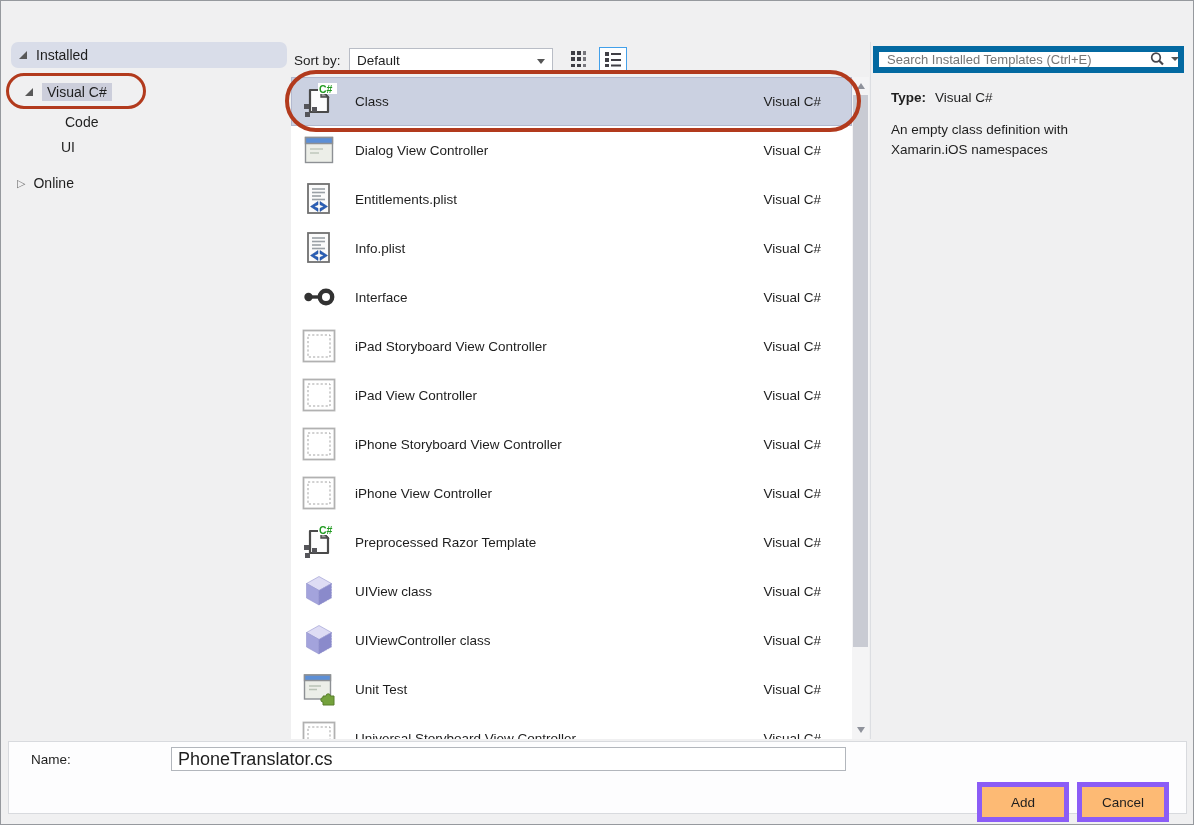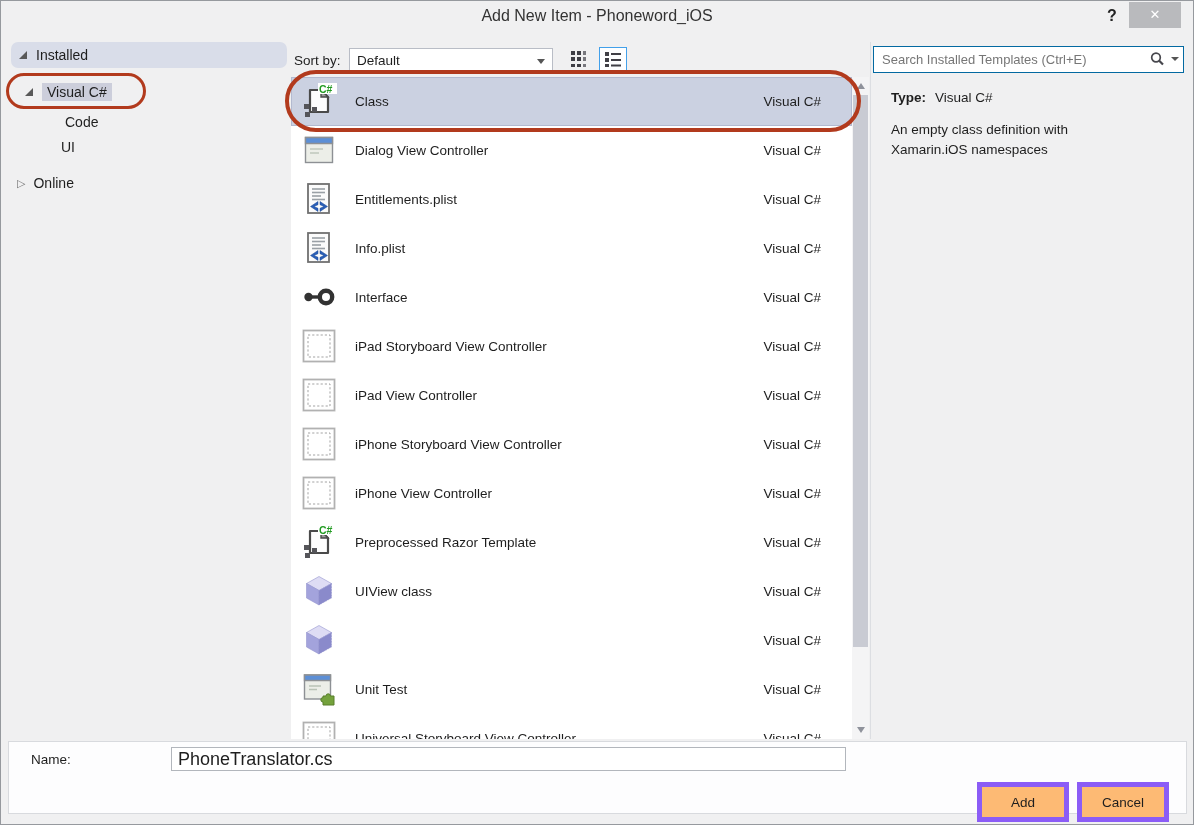--- a/index.html
+++ b/index.html
@@ -58,21 +58,21 @@
     align-items:center;justify-content:center;}
   .sb-up{top:1px;} .sb-down{bottom:1px;}
   .sb-up i{width:0;height:0;border-left:4px solid transparent;border-right:4px solid transparent;
     border-bottom:6px solid #8f929b;}
   .sb-down i{width:0;height:0;border-left:4px solid transparent;border-right:4px solid transparent;
     border-top:6px solid #8f929b;}
   .sb-thumb{position:absolute;left:1px;top:18px;width:15px;height:552px;background:#c9cbd3;}
   .vsep{position:absolute;left:869px;top:41px;width:1px;height:697px;background:#dcdee2;}
   
   .search-input{position:absolute;left:872px;top:45px;width:311px;height:27px;background:#fff;
-    border:1px solid #0369a1;font-family:inherit;font-size:13px;color:#1e1e1e;
+    border:6px solid #0369a1;font-family:inherit;font-size:13px;color:#1e1e1e;
     padding:0 46px 0 8px;outline:none;}
   .search-input::placeholder{color:#767676;opacity:1;}
   .search-mag{position:absolute;left:1148px;top:50px;width:16px;height:16px;}
   .search-caret{position:absolute;left:1170px;top:56px;width:0;height:0;
     border-left:4px solid transparent;border-right:4px solid transparent;border-top:4px solid #555;}
   .type-row{position:absolute;left:890px;top:89px;font-size:13.5px;}
   .type-row b{font-weight:bold;}
   .type-row span{margin-left:9px;}
   .desc{position:absolute;left:890px;top:119px;width:235px;font-size:13.5px;line-height:20px;}
   
@@ -86,25 +86,20 @@
     font-size:13.5px;color:#1e1e1e;display:flex;align-items:center;justify-content:center;
     cursor:default;}
   .btn-add{left:976px;width:92px;}
   .btn-cancel{left:1076px;width:92px;}
 </style>
 </head>
 <body>
 
 <div class="dialog">
 
-  <div class="titlebar">
-    <div class="title">Add New Item - Phoneword_iOS</div>
-    <div class="help"><span>?</span></div>
-    <div class="close"><span>✕</span></div>
-  </div>
 
   <div class="tree-header">
     <span class="exp-expanded"></span>
     <span class="tree-label">Installed</span>
   </div>
   <div class="tree-row" id="tr-vcs">
     <span class="exp-expanded"></span>
     <span class="tree-label sel">Visual C#</span>
   </div>
   <div class="tree-row" id="tr-code">
@@ -310,20 +305,21 @@
         <span class="tpl-type">Visual C#</span>
       </div>
       <div class="tpl-row" style="top: 539px;">
         <span class="tpl-icon">
           <svg viewBox="0 0 36 36">
             <polygon points="18,3.5 30.5,10.5 18,17.5 5.5,10.5" fill="#dedcf4" stroke="#9595cf" stroke-width="0.6"></polygon>
             <polygon points="5.5,10.5 18,17.5 18,32 5.5,25" fill="#a3a3dc" stroke="#9595cf" stroke-width="0.6"></polygon>
             <polygon points="30.5,10.5 18,17.5 18,32 30.5,25" fill="#8a8acb" stroke="#9595cf" stroke-width="0.6" stroke-dasharray="1.6 1.2"></polygon>
           </svg>
         </span>
+        <span class="tpl-name">UIViewController class</span>
         <span class="tpl-type">Visual C#</span>
       </div>
       <div class="tpl-row" style="top: 588px;">
         <span class="tpl-icon">
           <svg viewBox="0 0 36 36">
             <rect x="3.5" y="4" width="26" height="24" fill="#eceee8" stroke="#8d9094" stroke-width="1.4"></rect>
             <path d="M3.5 4 h26 v5.5 h-26 z" fill="#5c8fd6" stroke="#8d9094" stroke-width="1.4"></path>
             <line x1="8" y1="15" x2="20" y2="15" stroke="#b9c2b6" stroke-width="1.5"></line>
             <line x1="8" y1="18.5" x2="16" y2="18.5" stroke="#b9c2b6" stroke-width="1.5"></line>
             <path d="M22 25 h3 a2.2 2.2 0 1 1 4.4 0 H33 v9 h-11 v-3 a2.2 2.2 0 1 1 0 -4.4 z" fill="#74a23c" stroke="#587e2b" stroke-width="1"></path>

